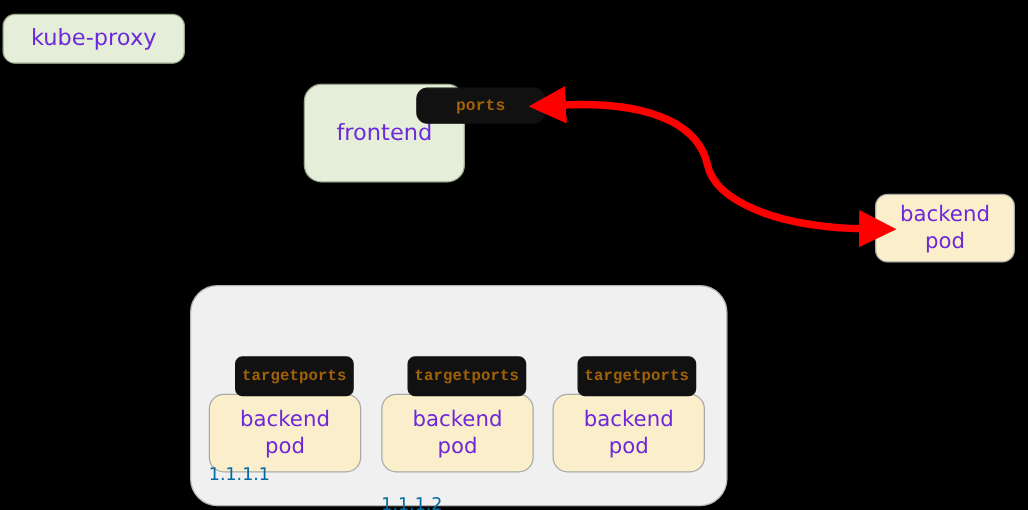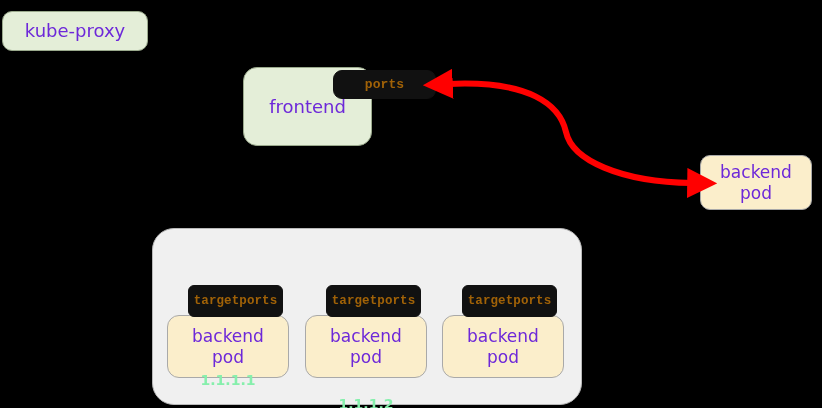--- a/index.html
+++ b/index.html
@@ -110,24 +110,24 @@
   }
   #backend-pod-1 { left: 167px; }
   #backend-pod-2 { left: 305px; }
   #backend-pod-3 { left: 442px; }
 
   
   .ip-label {
     position: absolute;
     top: 372px;
     width: 122px;
-    text-align: center;
+    text-align: left;
     font-size: 14px;
-    font-weight: bold;
-    color: #86efac;
+    font-weight: normal;
+    color: #0369a1;
   }
   #ip-label-1 { left: 167px; }
   #ip-label-2 { left: 305px; margin-top: 24px; }
   #ip-label-3 { left: 442px; }
 
   
   #edge-layer, #arrow-layer {
     position: absolute;
     left: 0; top: 0;
     width: 822px; height: 408px;

